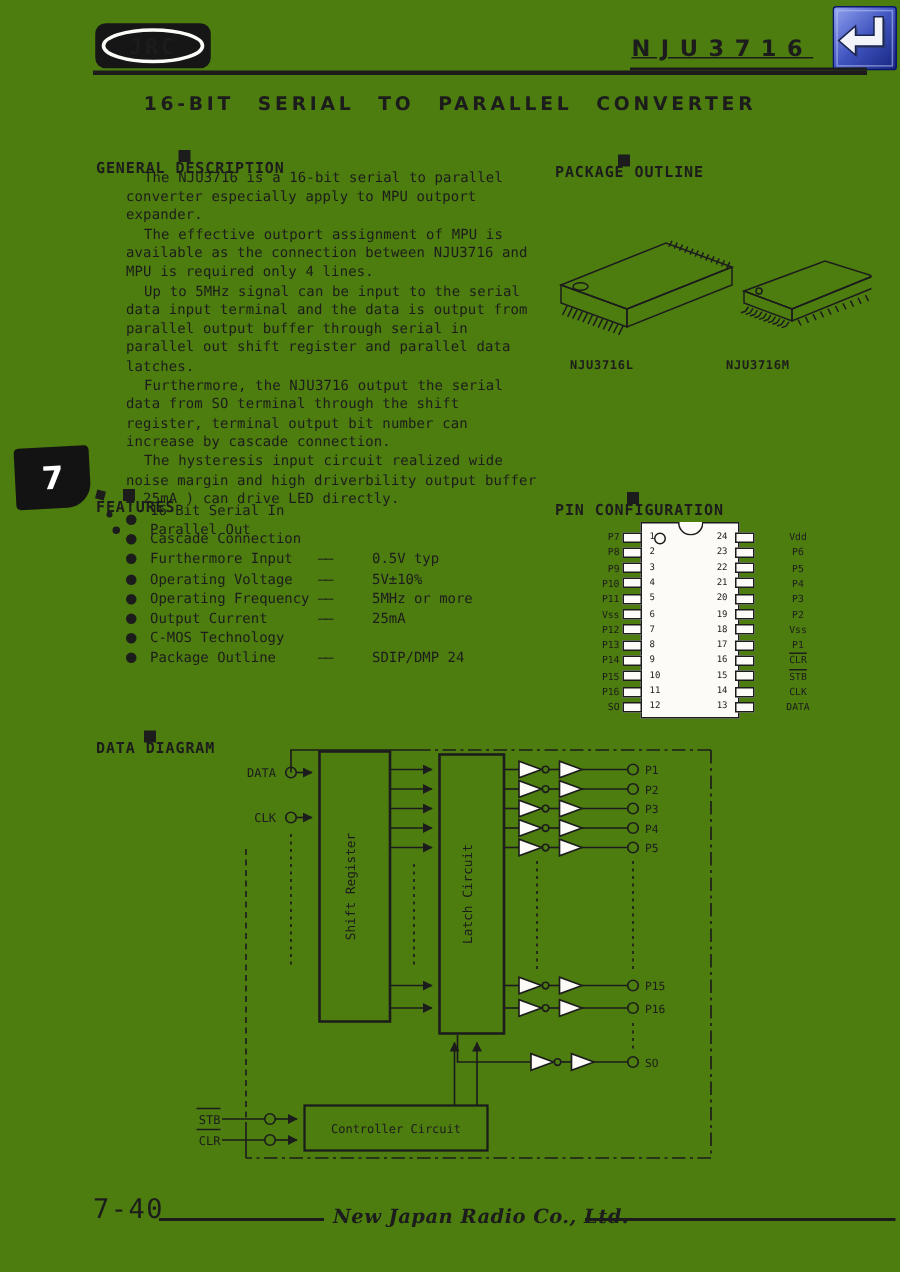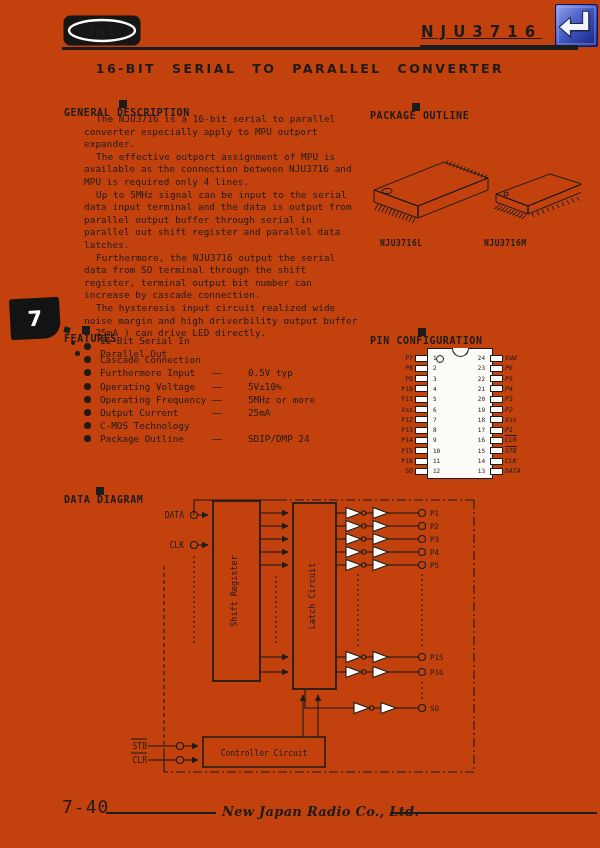--- a/index.html
+++ b/index.html
@@ -1,16 +1,16 @@
 <!DOCTYPE html>
 <html><head>
 <meta charset="utf-8">
 <style>
   html,body{margin:0;padding:0;background:#e8e6e0;}
-  #page{position:relative;width:600px;height:848px;background:#c2410c;overflow:hidden;
+  #page{position:relative;width:600px;height:848px;background:#4d7c0f;overflow:hidden;
         font-family:"DejaVu Sans Mono",monospace;color:#1c1c1c;}
   .abs{position:absolute;}
   
   .sechead{display:flex;align-items:center;font:bold 10px/10px "DejaVu Sans Mono",monospace;letter-spacing:.6px;flex-direction:column;}
   .sq{width:8px;height:8px;background:#1c1c1c;margin-right:8px;flex:0 0 auto;}
   
   .desc{width:276px;font:9.3px/12.6px "DejaVu Sans Mono",monospace;letter-spacing:.1px;}
   .desc p{margin:0;text-indent:12px;}
   
   .featrow{display:flex;align-items:center;height:13.2px;font:9.3px/13px "DejaVu Sans Mono",monospace;}
@@ -19,21 +19,21 @@
   .fconn{width:36px;letter-spacing:-1px;}
   
   #pincfg{width:200px;height:138px;}
   #pinbody{position:absolute;left:68px;top:3px;width:64px;height:129px;border:1.6px solid #1c1c1c;background:#fcfbf7;}
   #pinnotch{position:absolute;left:93px;top:3px;width:15px;height:8px;border:1.2px solid #1c1c1c;border-top:none;
             border-radius:0 0 15px 15px;background:#fcfbf7;}
   #pindot{position:absolute;left:77px;top:10px;width:6px;height:6px;border:1px solid #1c1c1c;border-radius:50%;}
   .pinrow{position:absolute;left:0;width:200px;height:10px;display:flex;align-items:center;}
   .plabel{font:6.5px/8px "DejaVu Sans Mono",monospace;}
   .plabel.l{width:54px;text-align:right;padding-right:2px;}
-  .plabel.r{width:54px;text-align:left;padding-left:2px;font-style:italic;}
+  .plabel.r{width:54px;text-align:center;padding-left:2px;}
   .pstub{width:11px;height:5px;border:1px solid #1c1c1c;background:#fcfbf7;flex:0 0 auto;}
   .pnum{font:6px/8px "DejaVu Sans Mono",monospace;width:17px;flex:0 0 auto;}
   .pnum.l{padding-left:5px;}
   .pnum.r{text-align:right;padding-right:5px;}
   .sp{flex:1;}
   .ovl{text-decoration:overline;}
   
   #tab7{left:10px;top:298px;width:50px;height:41px;background:#131313;color:#fff;
         border-radius:3px 3px 16px 3px;transform:rotate(-3deg);
         display:flex;align-items:center;justify-content:center;

